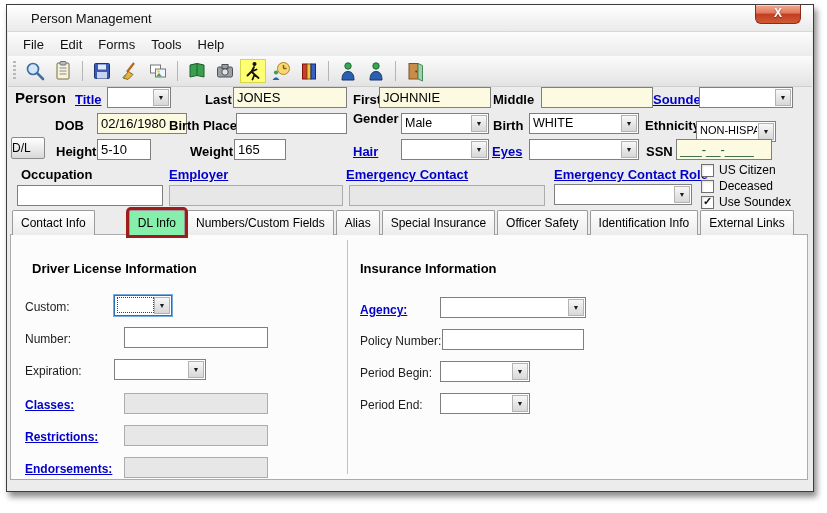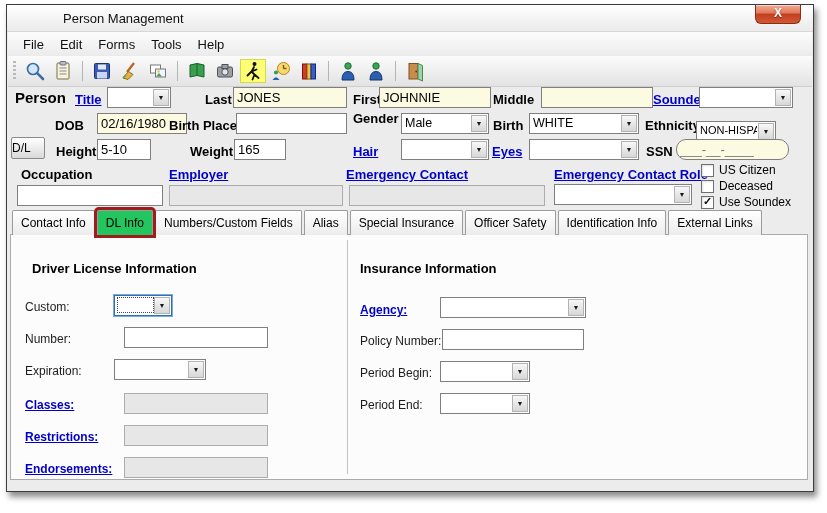--- a/index.html
+++ b/index.html
@@ -3,21 +3,21 @@
 <meta charset="utf-8">
 <style>
   html,body{margin:0;padding:0;}
   body{width:827px;height:513px;background:#ffffff;position:relative;overflow:hidden;
        font-family:"Liberation Sans",sans-serif;}
   .window{position:absolute;left:6px;top:4px;width:806px;height:486px;background:#ececec;
           border:1px solid #3c3c3c;box-shadow:3px 5px 6px rgba(0,0,0,.45);}
   
   .titlebar{position:absolute;top:0;left:0;right:0;height:26px;
             background:linear-gradient(#ffffff,#eaeaea);border-bottom:1px solid #d8d8d8;}
-  .title{position:absolute;left:24px;top:6px;font-size:13px;color:#111;margin-left:32px;}
+  .title{position:absolute;left:24px;top:6px;font-size:13px;color:#111;}
   .close-btn{position:absolute;top:0;right:12px;width:46px;height:19px;box-sizing:border-box;
              background:linear-gradient(#f2a893 0%,#e07a5a 45%,#c33d21 50%,#d05a33 100%);
              border:1px solid #8e2a17;border-top:none;border-radius:0 0 6px 6px;
              color:#fff;font-weight:bold;font-size:12px;text-align:center;line-height:17px;
              box-shadow:inset 0 1px 0 rgba(255,255,255,.55);text-shadow:0 1px 1px rgba(0,0,0,.4);}
   
   .menubar{position:absolute;top:27px;left:1px;right:1px;height:24px;
            background:linear-gradient(#fcfcfc,#ebebeb);display:flex;align-items:center;
            padding-left:8px;font-size:13px;color:#111;}
   .menu-item{padding:2px 9px 2px 7px;}
@@ -51,21 +51,21 @@
   .cbrow{position:absolute;display:flex;align-items:center;gap:5px;}
   .cb{width:13px;height:13px;box-sizing:border-box;background:#fff;border:1px solid #6f6f6f;
       display:inline-flex;align-items:center;justify-content:center;box-shadow:inset 1px 1px 2px rgba(0,0,0,.12);}
   .cb.checked::after{content:"\2713";font-size:11px;font-weight:bold;color:#111;margin-top:-1px;}
   .cblabel{font-size:12px;color:#000;white-space:nowrap;}
   
   .tabstrip{position:absolute;left:5px;top:206px;height:24px;display:flex;align-items:flex-end;z-index:3;}
   .tab{height:20px;padding:12px 8px;display:flex;align-items:center;font-size:12px;color:#000;
        background:linear-gradient(#ffffff,#ececec);border:1px solid #9b9b9b;border-bottom:none;
        border-radius:2px 2px 0 0;margin-right:2px;box-sizing:border-box;position:relative;}
-  .tab.active{height:24px;background:#22c55e;z-index:4;}
+  .tab.active{height:24px;background:#86efac;z-index:4;margin-left:32px;}
   .tab.annotated{box-shadow:0 0 0 3px #A01C1C;}
   .tabpage{position:absolute;left:3px;top:229px;width:798px;height:246px;background:#fcfcfc;
            border:1px solid #ababab;box-sizing:border-box;z-index:2;}
   .vdivider{position:absolute;left:336px;top:5px;bottom:5px;width:1px;background:#c2c2c2;}
   .phead{position:absolute;font-size:13px;font-weight:bold;color:#000;white-space:nowrap;}
   .plabel{position:absolute;font-size:12px;color:#1c1c1c;white-space:nowrap;}
   .plink{position:absolute;font-size:12px;font-weight:bold;color:#0000C8;text-decoration:underline;white-space:nowrap;}
 </style>
 </head>
 <body>
@@ -231,21 +231,21 @@
   <div class="combo" style="left:394px;top:134px;width:88px">
     <span class="cval"></span>
     <span class="carrow">▼</span>
   </div>
   <span class="lbl link" style="left:485px;top:139px">Eyes</span>
   <div class="combo" style="left:522px;top:134px;width:110px">
     <span class="cval"></span>
     <span class="carrow">▼</span>
   </div>
   <span class="lbl" style="left:639px;top:139px">SSN</span>
-  <input class="tbox cream" style="left: 669px; top: 134px; width: 113px; color: #737373; border-radius: 10px;" value="___-__-____">
+  <input class="tbox cream" style="left: 669px; top: 134px; width: 96px; color: #14532d;" value="___-__-____">
 
   <span class="lbl" style="left:14px;top:162px">Occupation</span>
   <span class="lbl link" style="left:162px;top:162px">Employer</span>
   <span class="lbl link" style="left:339px;top:162px">Emergency Contact</span>
   <span class="lbl link" style="left:547px;top:162px">Emergency Contact Role</span>
 
   <input class="tbox" style="left: 10px; top: 180px; width: 146px;" value="">
   <input class="tbox dis" style="left: 162px; top: 180px; width: 174px;" value="">
   <input class="tbox dis" style="left: 342px; top: 180px; width: 196px;" value="">
   <div class="combo" style="left:547px;top:179px;width:138px">

